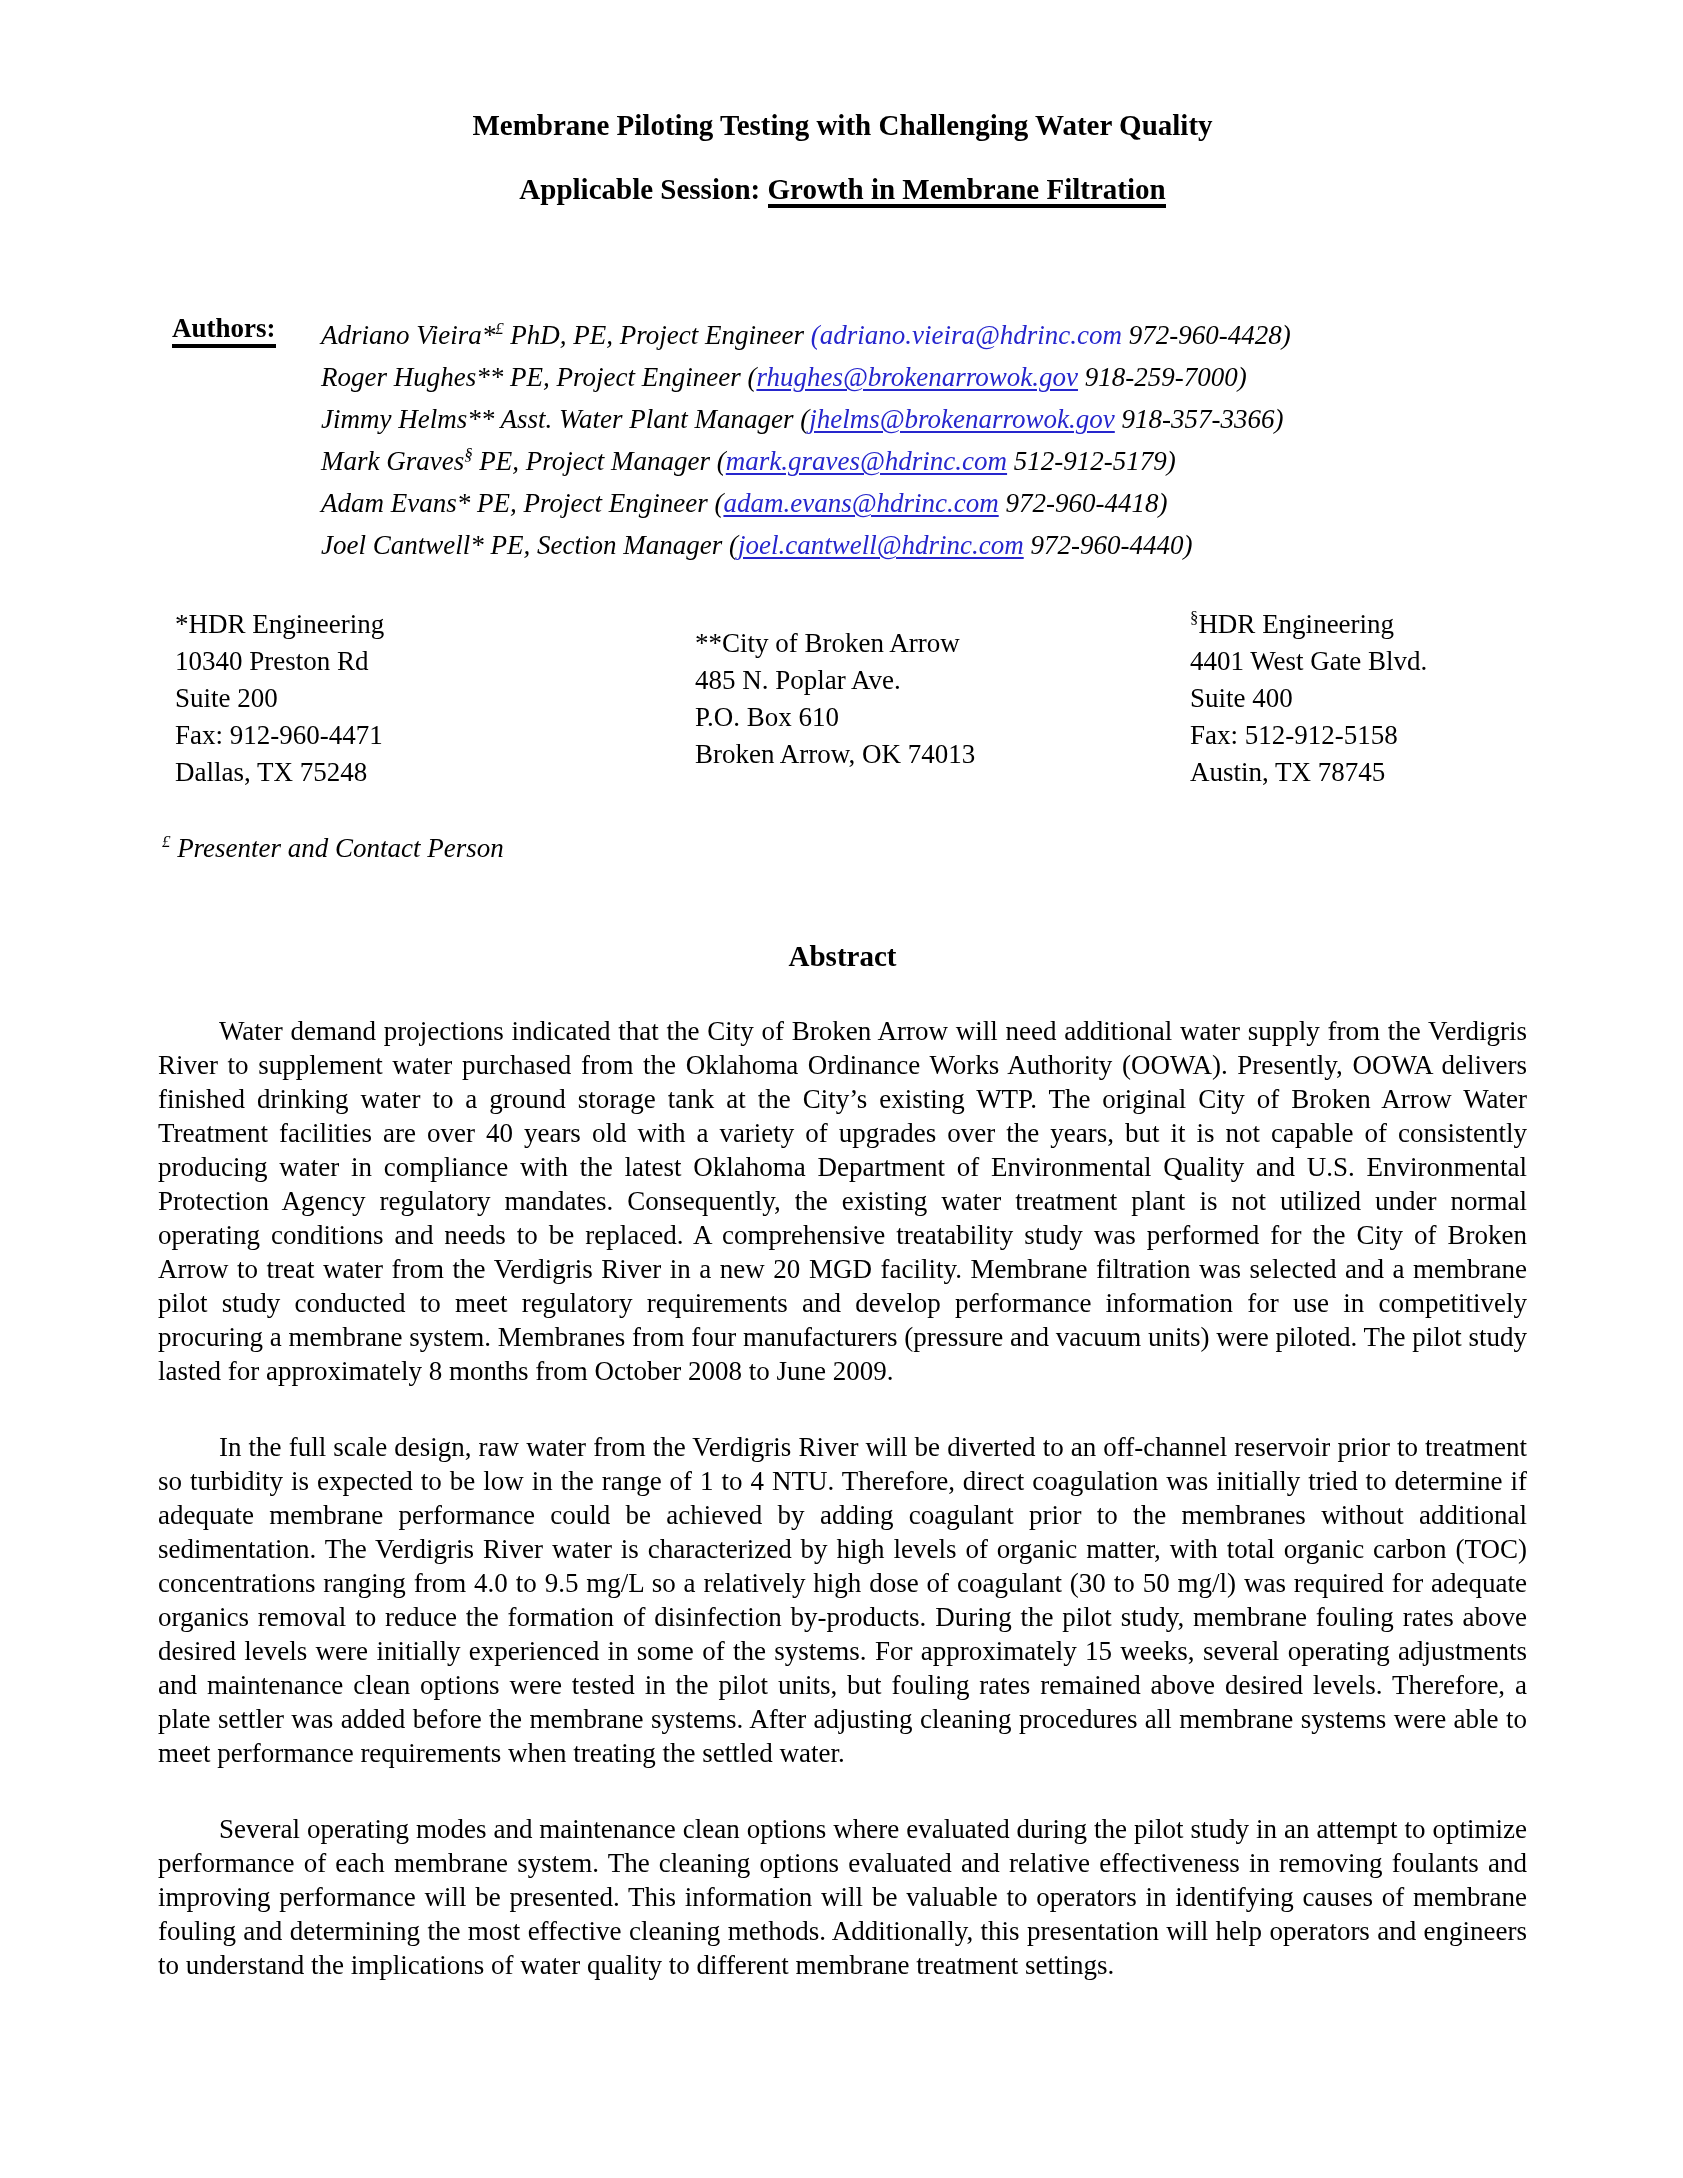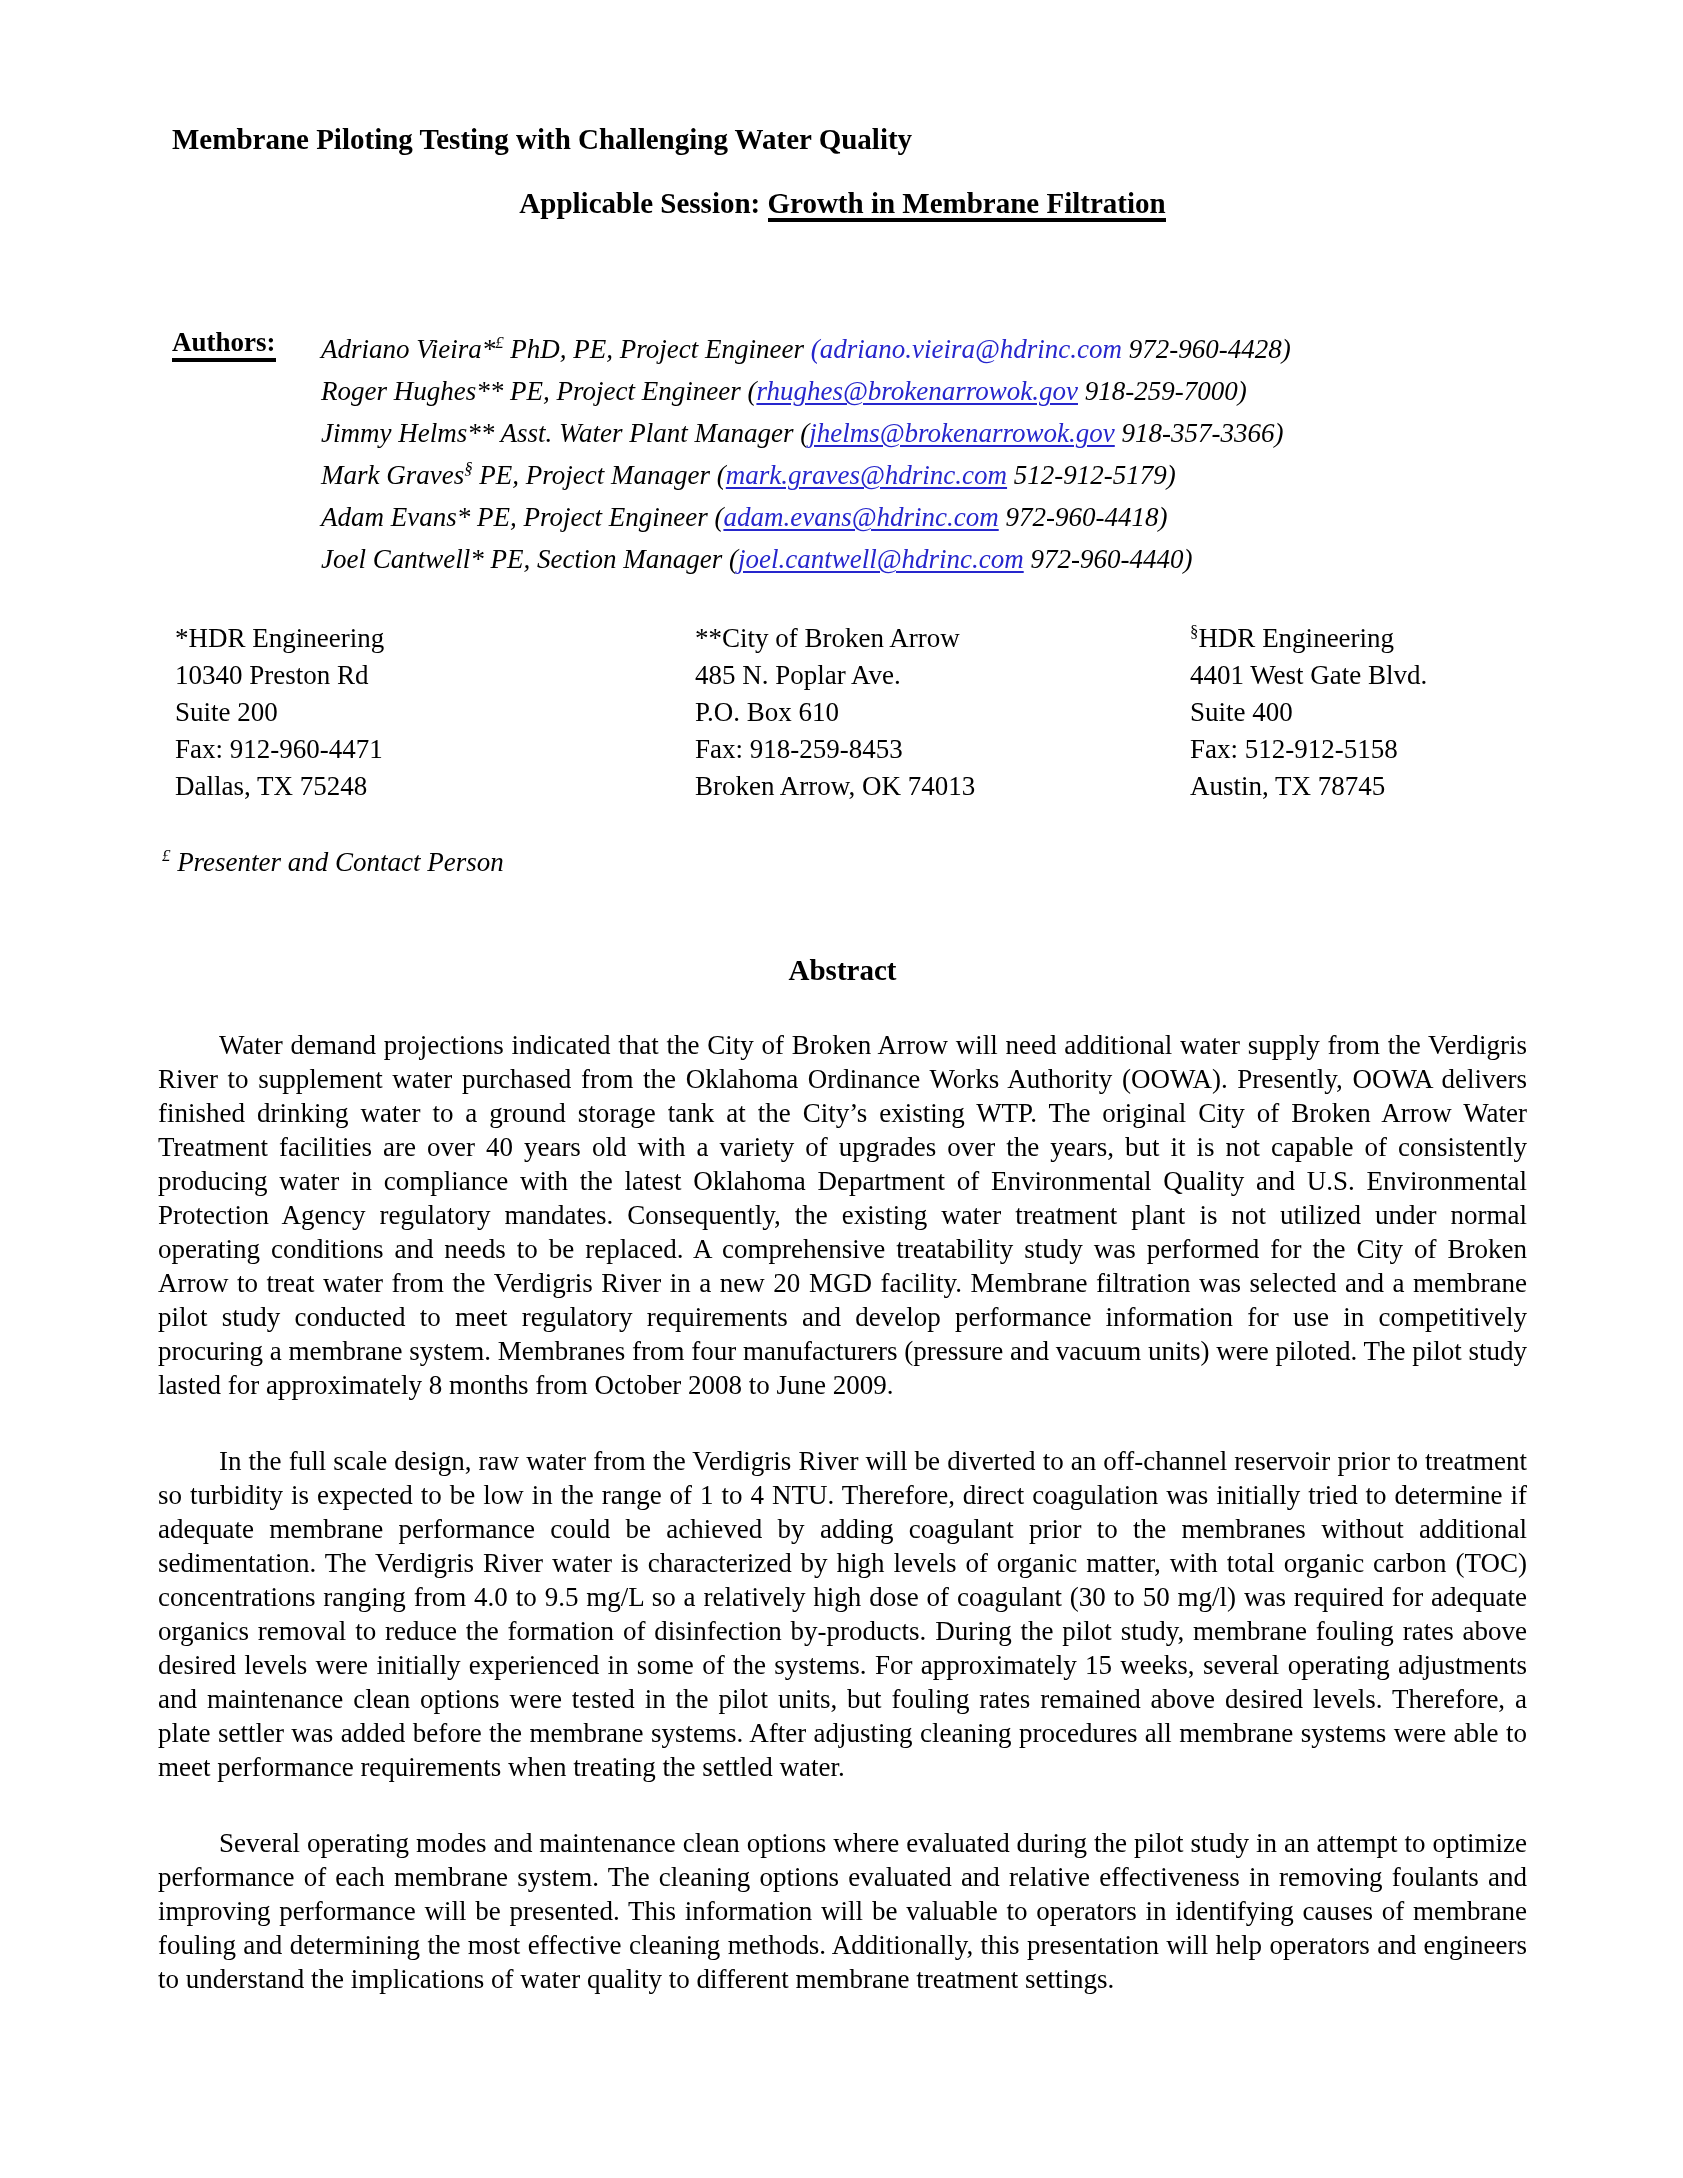--- a/index.html
+++ b/index.html
@@ -9,22 +9,22 @@
     width: 1683px;
     height: 2178px;
     padding: 107px 156px 40px 158px;
     font-family: "Liberation Serif", "DejaVu Serif", serif;
     font-size: 27px;
     color: #000;
     overflow: hidden;
     background: #fff;
   }
   .doc-title {
-    margin: 14px;
-    text-align: left;
+    margin: 0;
+    text-align: center;
     font-size: 29px;
     font-weight: bold;
     line-height: 36px;
   }
   .session-line {
     margin: 28px 0 0 0;
     text-align: center;
     font-size: 29px;
     font-weight: bold;
     line-height: 36px;
@@ -120,21 +120,20 @@
       <div><sup></sup><span>*</span><span>HDR Engineering</span></div>
       <div>10340 Preston Rd</div>
       <div>Suite 200</div>
       <div>Fax: 912-960-4471</div>
       <div>Dallas, TX 75248</div>
     </div>
     <div class="addr-col-2">
       <div><sup></sup><span>**</span><span>City of Broken Arrow</span></div>
       <div>485 N. Poplar Ave.</div>
       <div>P.O. Box 610</div>
-      <div>Fax: 918-259-8453</div>
       <div>Broken Arrow, OK 74013</div>
     </div>
     <div class="addr-col-3">
       <div><sup>§</sup><span></span><span>HDR Engineering</span></div>
       <div>4401 West Gate Blvd.</div>
       <div>Suite 400</div>
       <div>Fax: 512-912-5158</div>
       <div>Austin, TX 78745</div>
     </div>
   </div>

